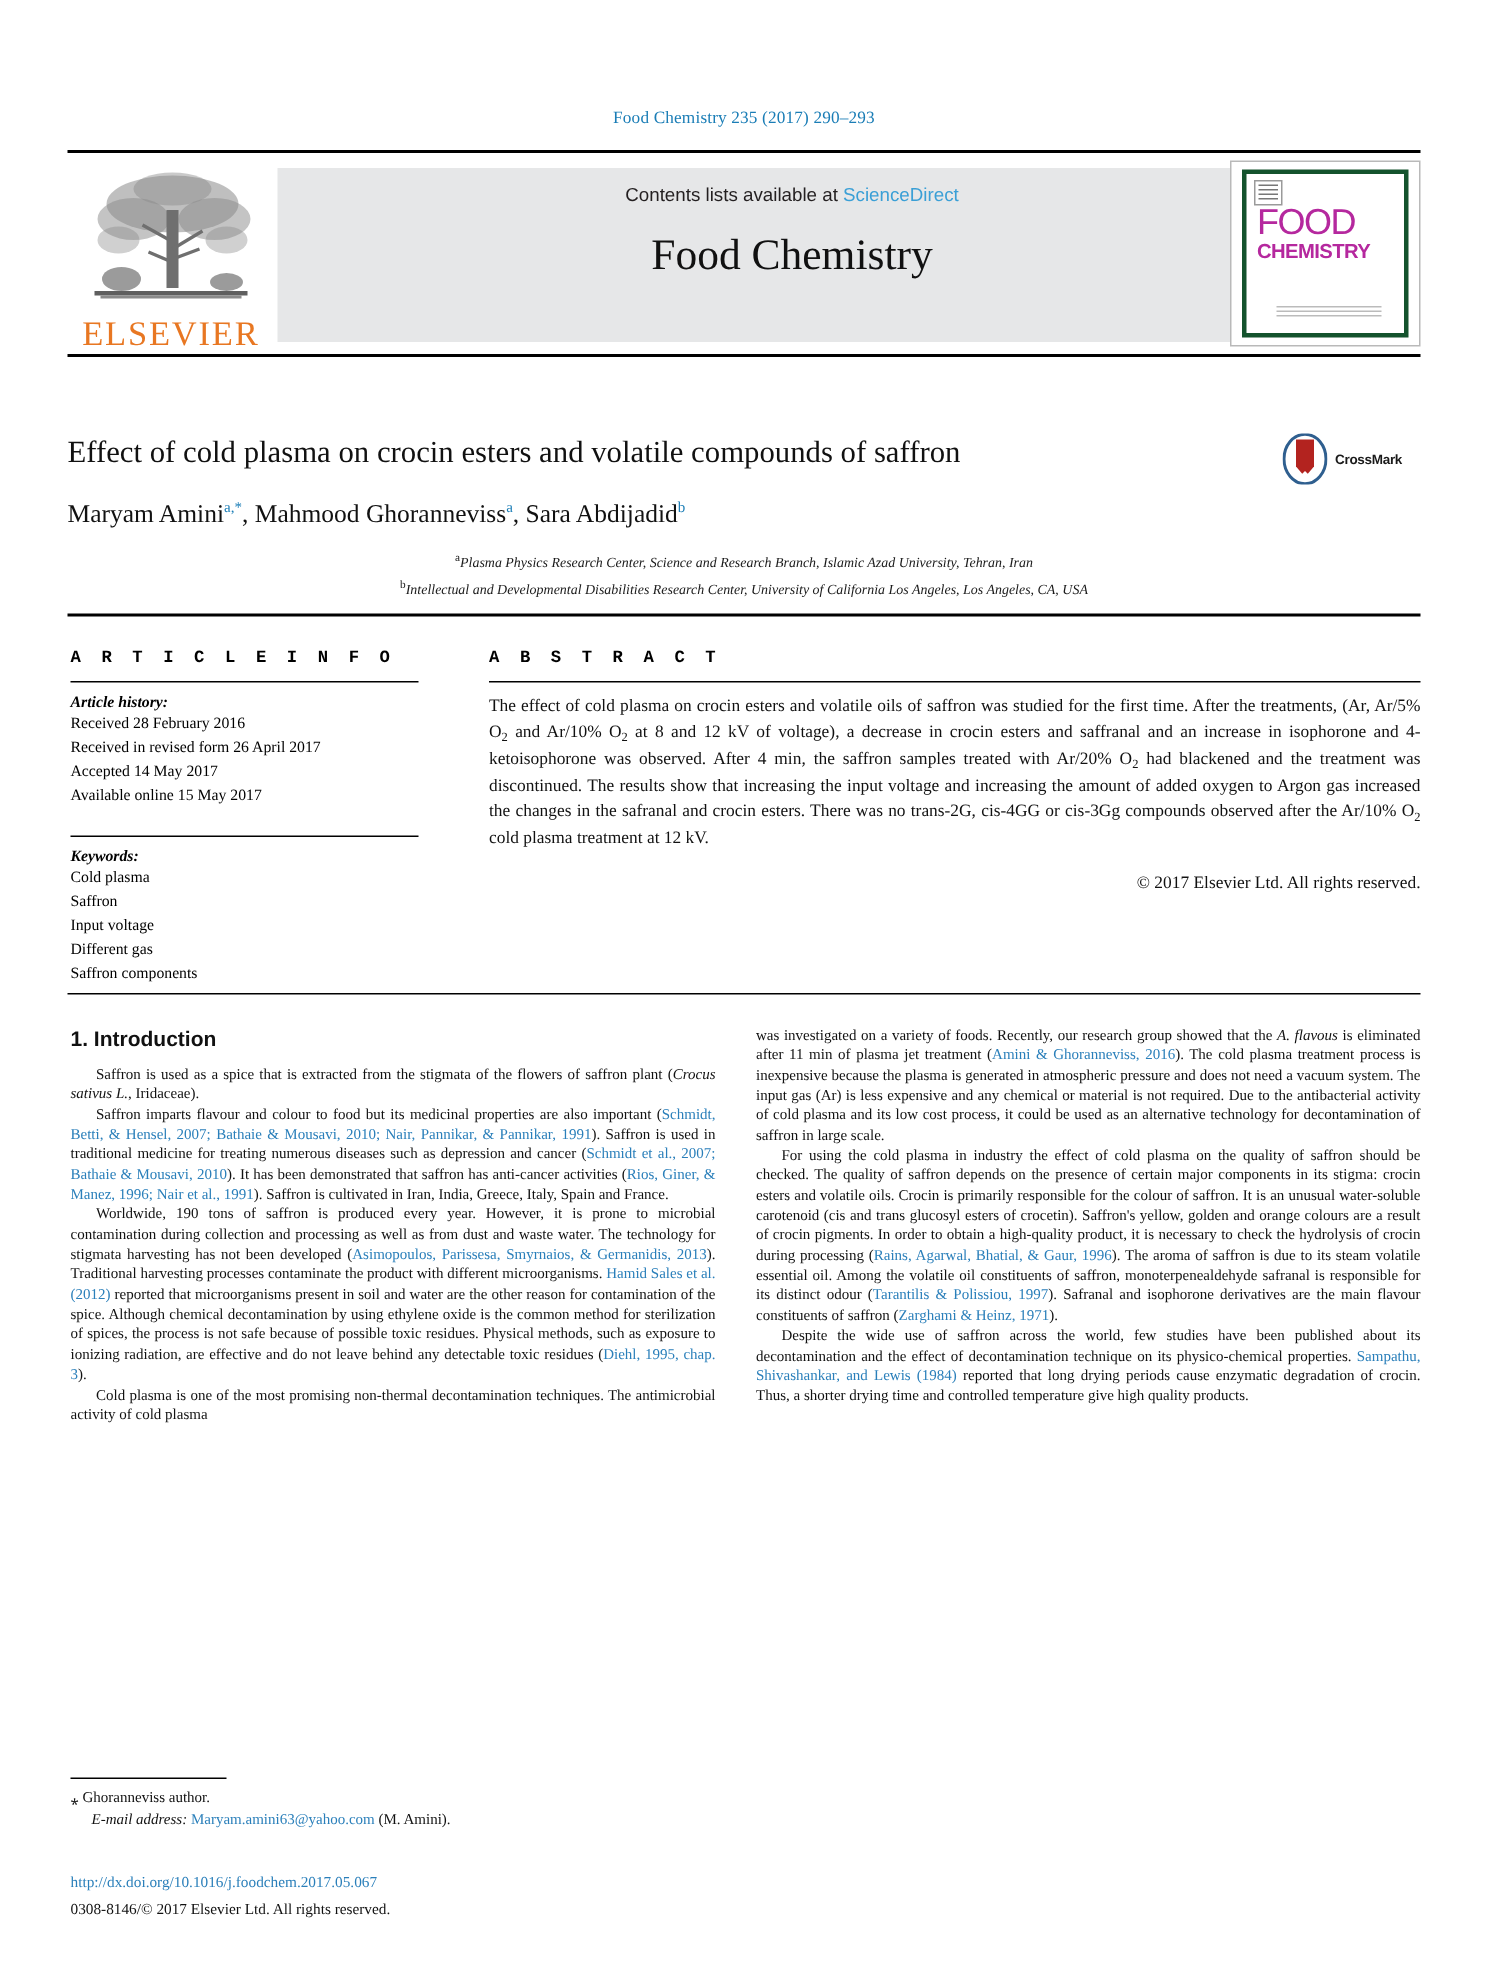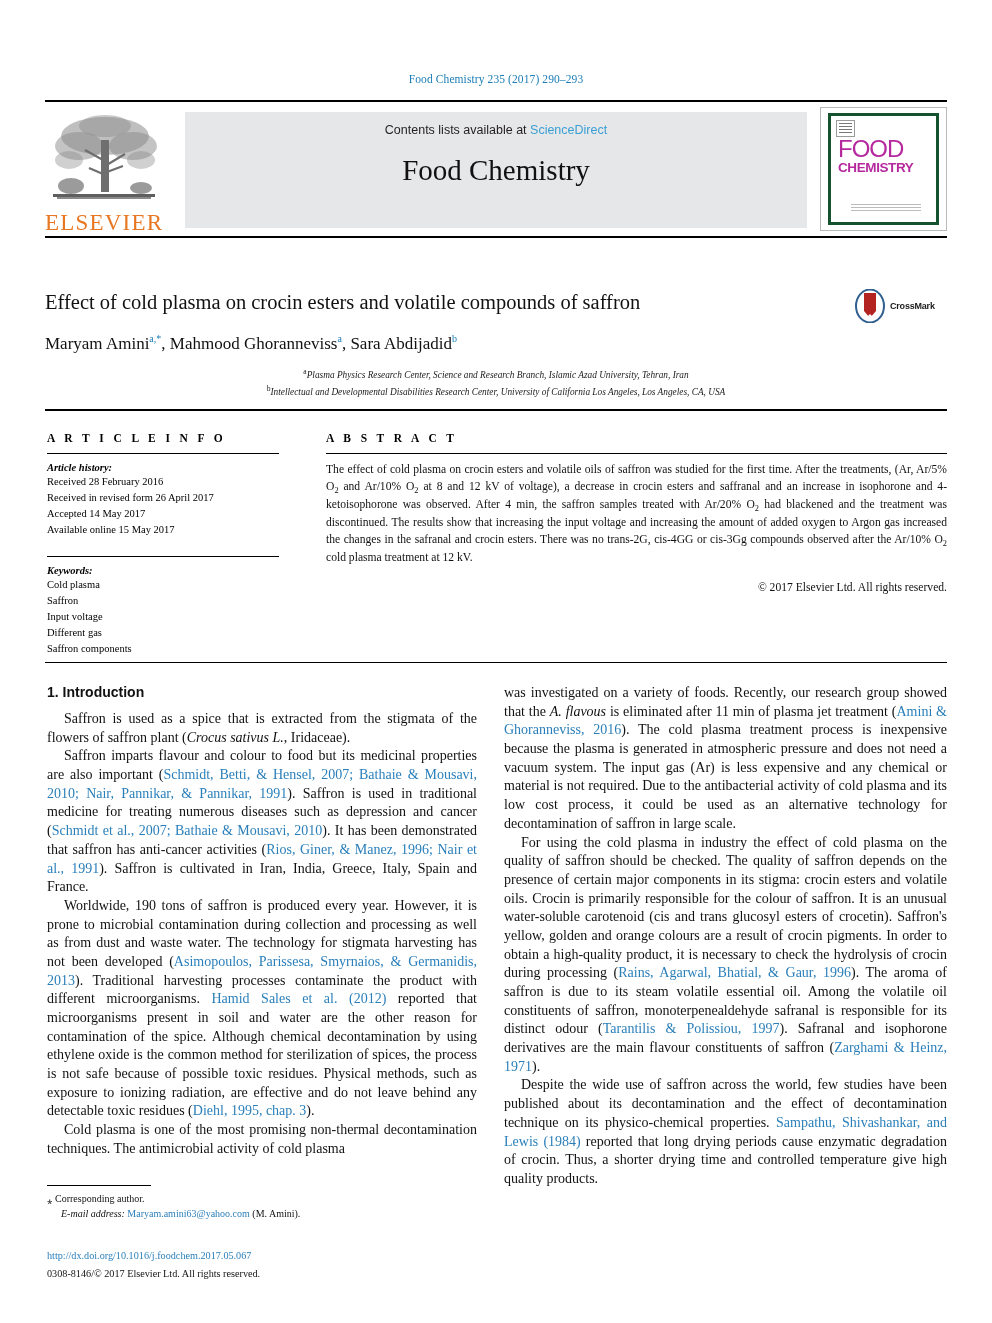--- a/index.html
+++ b/index.html
@@ -23,31 +23,31 @@
     position:absolute;left:45px;top:100px;width:902px;height:138px;
   }
   .mast-rule-top{
     position:absolute;left:0;top:0;width:902px;height:2px;background:#000;
   }
   .mast-rule-bot{
     position:absolute;left:0;top:136px;width:902px;height:2px;background:#000;
   }
   .elsevier-logo{
     position:absolute;left:0;top:6px;width:128px;height:128px;
-    display:flex;flex-direction:column;align-items:flex-start;justify-content:flex-end;
+    display:flex;flex-direction:column;align-items:flex-end;justify-content:flex-end;
   }
   .tree-wrap{width:118px;height:100px;position:relative;}
   .els-word{
     font-family:"Liberation Serif", serif;
     font-size:23px;letter-spacing:1.2px;color:#e87722;line-height:1;
     margin-top:1px;
   }
   .journal-band{
     position:absolute;left:140px;top:12px;width:622px;height:116px;
-    background:#e6e7e8;text-align:center;
+    background:#e6e7e8;text-align:center;padding-left:32px;
   }
   .contents-line{
     margin-top:11px;font-size:12.5px;color:#231f20;
     font-family:"Liberation Sans", sans-serif;
   }
   .contents-line .sd{color:#3a9fd6;}
   .journal-name{
     margin-top:17px;font-size:29px;font-family:"Liberation Serif", serif;color:#111;
   }
   .homepage{
@@ -100,21 +100,21 @@
     text-align:center;
   }
   .affil sup{font-style:normal;font-size:7.5px;vertical-align:super;}
 
   
   .midrule{position:absolute;left:45px;top:409px;width:902px;height:2px;background:#000;}
   .infocol{position:absolute;left:47px;top:432px;width:232px;}
   .abscol{position:absolute;left:326px;top:432px;width:621px;}
   .sechead{
     font-size:11.5px;font-weight:bold;letter-spacing:3.4px;
-    font-family:Liberation Serif, serif;color:#000;
+    font-family:Liberation Mono, monospace;color:#000;
   }
   .thinrule{height:1px;background:#000;margin:9px 0 8px;}
   .hist-label{font-size:10.5px;font-style:italic;font-weight:bold;margin-bottom:1px;}
   .hist-line{font-size:10.5px;line-height:1.52;}
   .kw-block{margin-top:4px;}
   .kw-label{font-size:10.5px;font-style:italic;font-weight:bold;margin-bottom:1px;}
   .kw-line{font-size:10.5px;line-height:1.52;}
   .abstract-body{
     font-size:11.6px;line-height:1.43;text-align:justify;color:#111;
   }
@@ -128,21 +128,21 @@
   
   .bodyrule{position:absolute;left:45px;top:662px;width:902px;height:1px;background:#000;}
   .col{position:absolute;top:684px;width:430px;}
   .col-left{left:47px;}
   .col-right{left:504px;width:443px;}
   .h1{
     font-size:14px;font-weight:bold;font-family:"Liberation Sans", sans-serif;
     margin:0 0 10px 0;color:#111;
   }
   .col p{
-    margin:0;font-size:14px;line-height:1.335;text-align:justify;color:#111;
+    margin:0;font-size:10px;line-height:1.335;text-align:justify;color:#111;
     text-indent:17px;
   }
   .col p.noindent{text-indent:0;}
   a.ref,.ref{color:#2a7fba;text-decoration:none;}
 
   
   .footnote{
     position:absolute;left:47px;top:1185px;width:430px;
   }
   .fn-rule{width:104px;height:1px;background:#000;margin-bottom:6px;}
@@ -285,21 +285,21 @@
   <div class="col col-right">
     <p class="noindent"><span>was investigated on a variety of foods. Recently, our research group showed that the </span><span class="ital">A. flavous</span><span> is eliminated after 11 min of plasma jet treatment (</span><span class="ref">Amini &amp; Ghoranneviss, 2016</span><span>). The cold plasma treatment process is inexpensive because the plasma is generated in atmospheric pressure and does not need a vacuum system. The input gas (Ar) is less expensive and any chemical or material is not required. Due to the antibacterial activity of cold plasma and its low cost process, it could be used as an alternative technology for decontamination of saffron in large scale.</span></p>
 
     <p><span>For using the cold plasma in industry the effect of cold plasma on the quality of saffron should be checked. The quality of saffron depends on the presence of certain major components in its stigma: crocin esters and volatile oils. Crocin is primarily responsible for the colour of saffron. It is an unusual water-soluble carotenoid (cis and trans glucosyl esters of crocetin). Saffron's yellow, golden and orange colours are a result of crocin pigments. In order to obtain a high-quality product, it is necessary to check the hydrolysis of crocin during processing (</span><span class="ref">Rains, Agarwal, Bhatial, &amp; Gaur, 1996</span><span>). The aroma of saffron is due to its steam volatile essential oil. Among the volatile oil constituents of saffron, monoterpenealdehyde safranal is responsible for its distinct odour (</span><span class="ref">Tarantilis &amp; Polissiou, 1997</span><span>). Safranal and isophorone derivatives are the main flavour constituents of saffron (</span><span class="ref">Zarghami &amp; Heinz, 1971</span><span>).</span></p>
 
     <p><span>Despite the wide use of saffron across the world, few studies have been published about its decontamination and the effect of decontamination technique on its physico-chemical properties. </span><span class="ref">Sampathu, Shivashankar, and Lewis (1984)</span><span> reported that long drying periods cause enzymatic degradation of crocin. Thus, a shorter drying time and controlled temperature give high quality products.</span></p>
   </div>
 
   <div class="footnote">
     <div class="fn-rule"></div>
-    <div class="fn-line"><span class="star">⁎</span> <span>Corresponding author.</span></div>
+    <div class="fn-line"><span class="star">⁎</span> <span>Ghoranneviss author.</span></div>
     <div class="fn-line" style="text-indent:14px;"><span class="fn-email">E-mail address:</span> <span class="ref">Maryam.amini63@yahoo.com</span> <span>(M. Amini).</span></div>
   </div>
 
   <div class="doi-block">
     <span class="doi-link">http://dx.doi.org/10.1016/j.foodchem.2017.05.067</span>
     <span class="issn-line">0308-8146/© 2017 Elsevier Ltd. All rights reserved.</span>
   </div>
 
 </div>
 

